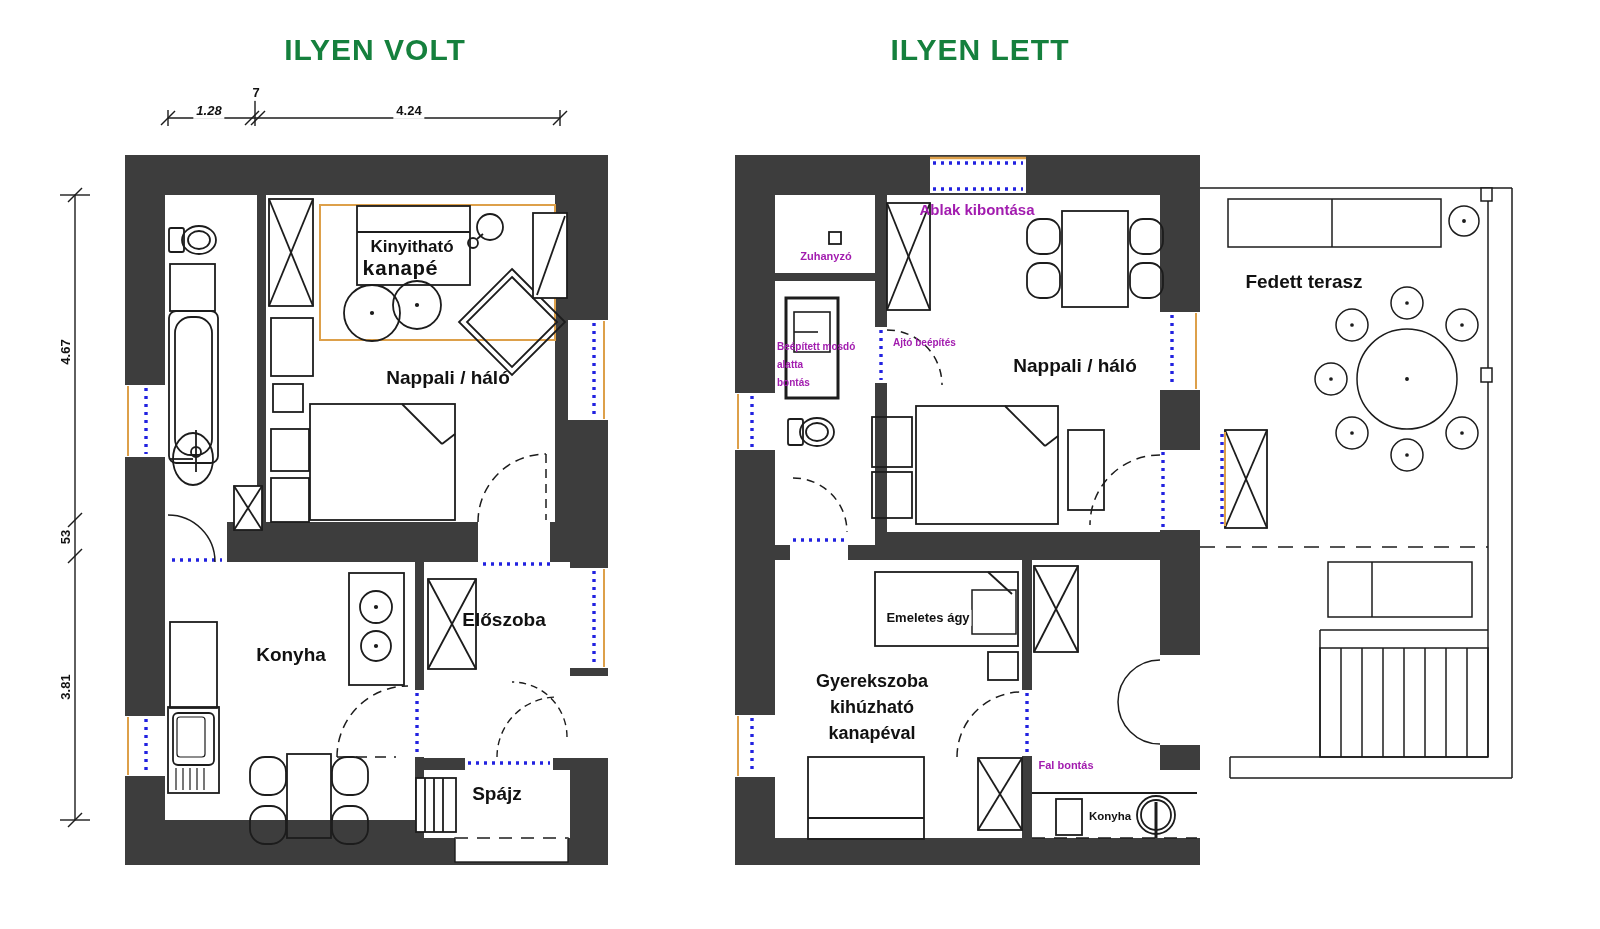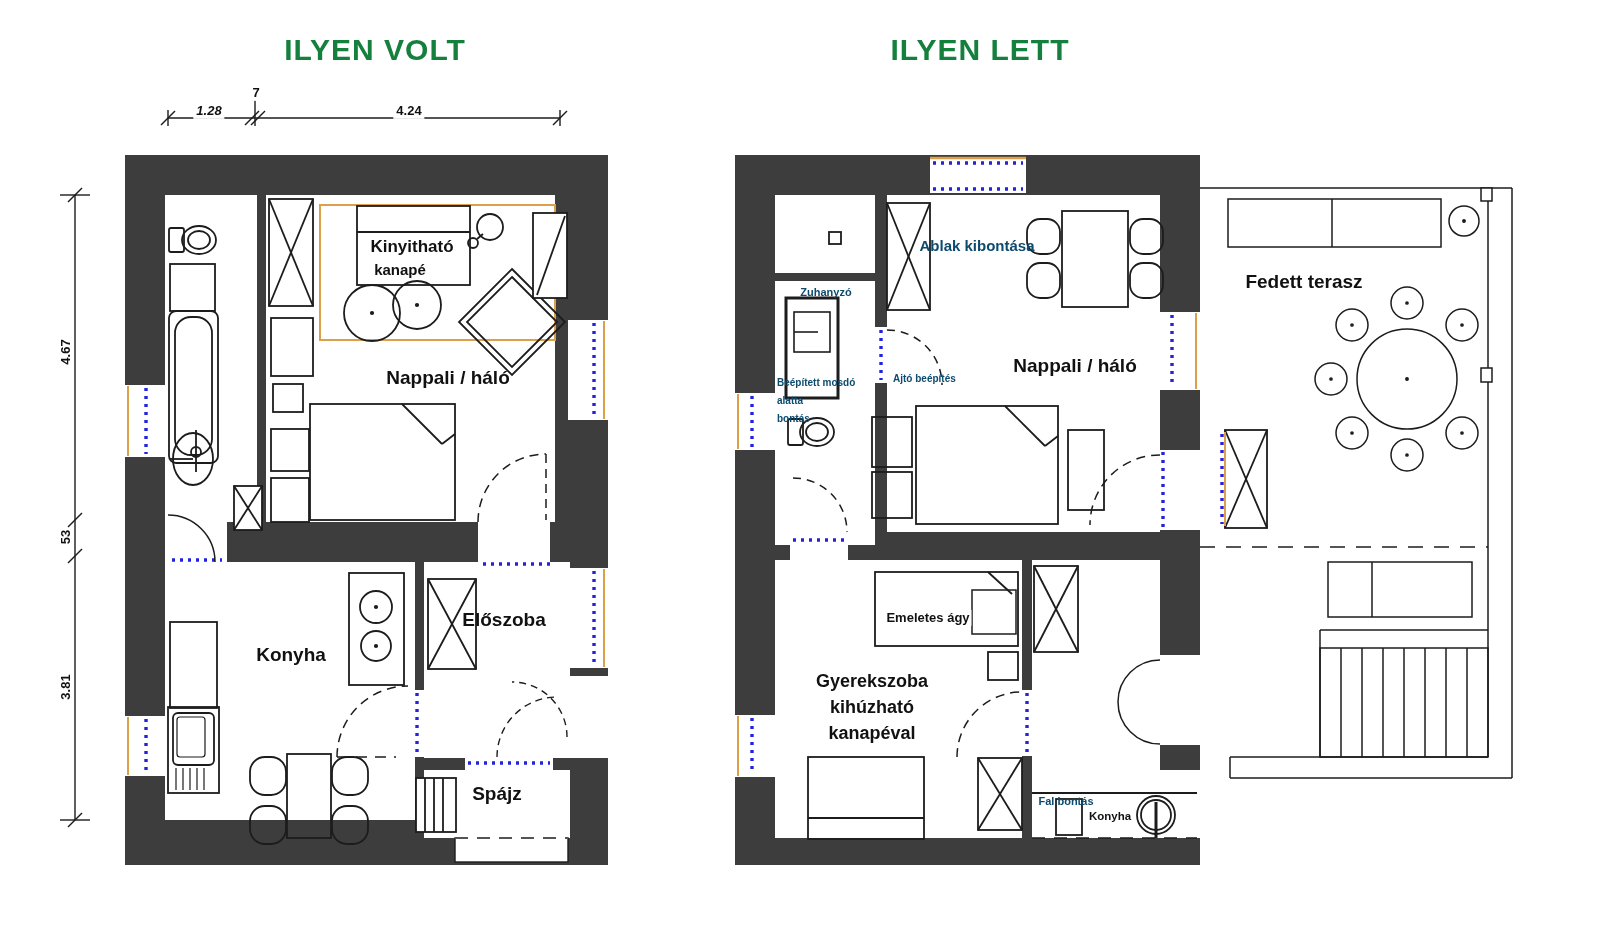--- a/index.html
+++ b/index.html
@@ -6,21 +6,21 @@
   #canvas{position:relative;width:1600px;height:929px;background:#ffffff;overflow:hidden;
           font-family:"Liberation Sans",sans-serif;}
   svg{position:absolute;left:0;top:0;}
   .lbl{position:absolute;font-family:"Liberation Sans",sans-serif;font-weight:bold;color:#111;
        white-space:nowrap;transform:translate(-50%,-50%);line-height:1.25;text-align:center;}
   .title{font-size:30px;letter-spacing:1px;color:#15803d;}
   .room{font-size:19px;}
   .room-s{font-size:19px;}
   .dim{font-size:13px;}
   .rot{transform:translate(-50%,-50%) rotate(-90deg);}
-  .red{color:#0c4a6e;margin-top:36px;}
+  .red{color:#a21caf;}
   .ann{font-size:15px;}
   .ann-s{font-size:11px;}
   .ann-xs{font-size:10px;}
   .tiny{font-size:13px;text-align:center;}
   .leftalign{text-align:left;transform:translate(0,-50%);}
 </style>
 </head>
 <body>
 
 <div id="canvas">
@@ -315,21 +315,21 @@
 <div class="lbl title" style="left:980px;top:50px;">ILYEN LETT</div>
 
 <div class="lbl dim" style="left:209px;top:111px;background:#fff;padding:0 3px;font-style:italic;">1.28</div>
 <div class="lbl dim" style="left:256px;top:93px;background:#fff;padding:0 2px;">7</div>
 <div class="lbl dim" style="left:409px;top:111px;background:#fff;padding:0 3px;">4.24</div>
 <div class="lbl dim rot" style="left:66px;top:352px;background:#fff;padding:0 3px;">4.67</div>
 <div class="lbl dim rot" style="left:66px;top:537px;background:#fff;padding:0 2px;">53</div>
 <div class="lbl dim rot" style="left:66px;top:687px;background:#fff;padding:0 3px;">3.81</div>
 
 <div class="lbl" style="left:412px;top:247px;font-size:17px;">Kinyitható</div>
-<div class="lbl" style="left:400px;top:270px;font-size:15px;">kanapé</div>
+<div class="lbl" style="left:400px;top:270px;font-size:21px;font-family:Liberation Mono, monospace;">kanapé</div>
 <div class="lbl room" style="left:448px;top:378px;">Nappali / háló</div>
 <div class="lbl room" style="left:291px;top:655px;">Konyha</div>
 <div class="lbl room-s" style="left:504px;top:620px;">Előszoba</div>
 <div class="lbl room-s" style="left:497px;top:794px;">Spájz</div>
 
 <div class="lbl ann red" style="left:977px;top:210px;">Ablak kibontása</div>
 <div class="lbl ann-s red" style="left:826px;top:257px;">Zuhanyzó</div>
 <div class="lbl ann-xs red leftalign" style="left:777px;top:347px;">Beépített mosdó</div>
 <div class="lbl ann-xs red leftalign" style="left:777px;top:365px;">alatta</div>
 <div class="lbl ann-xs red leftalign" style="left:777px;top:383px;">bontás</div>

